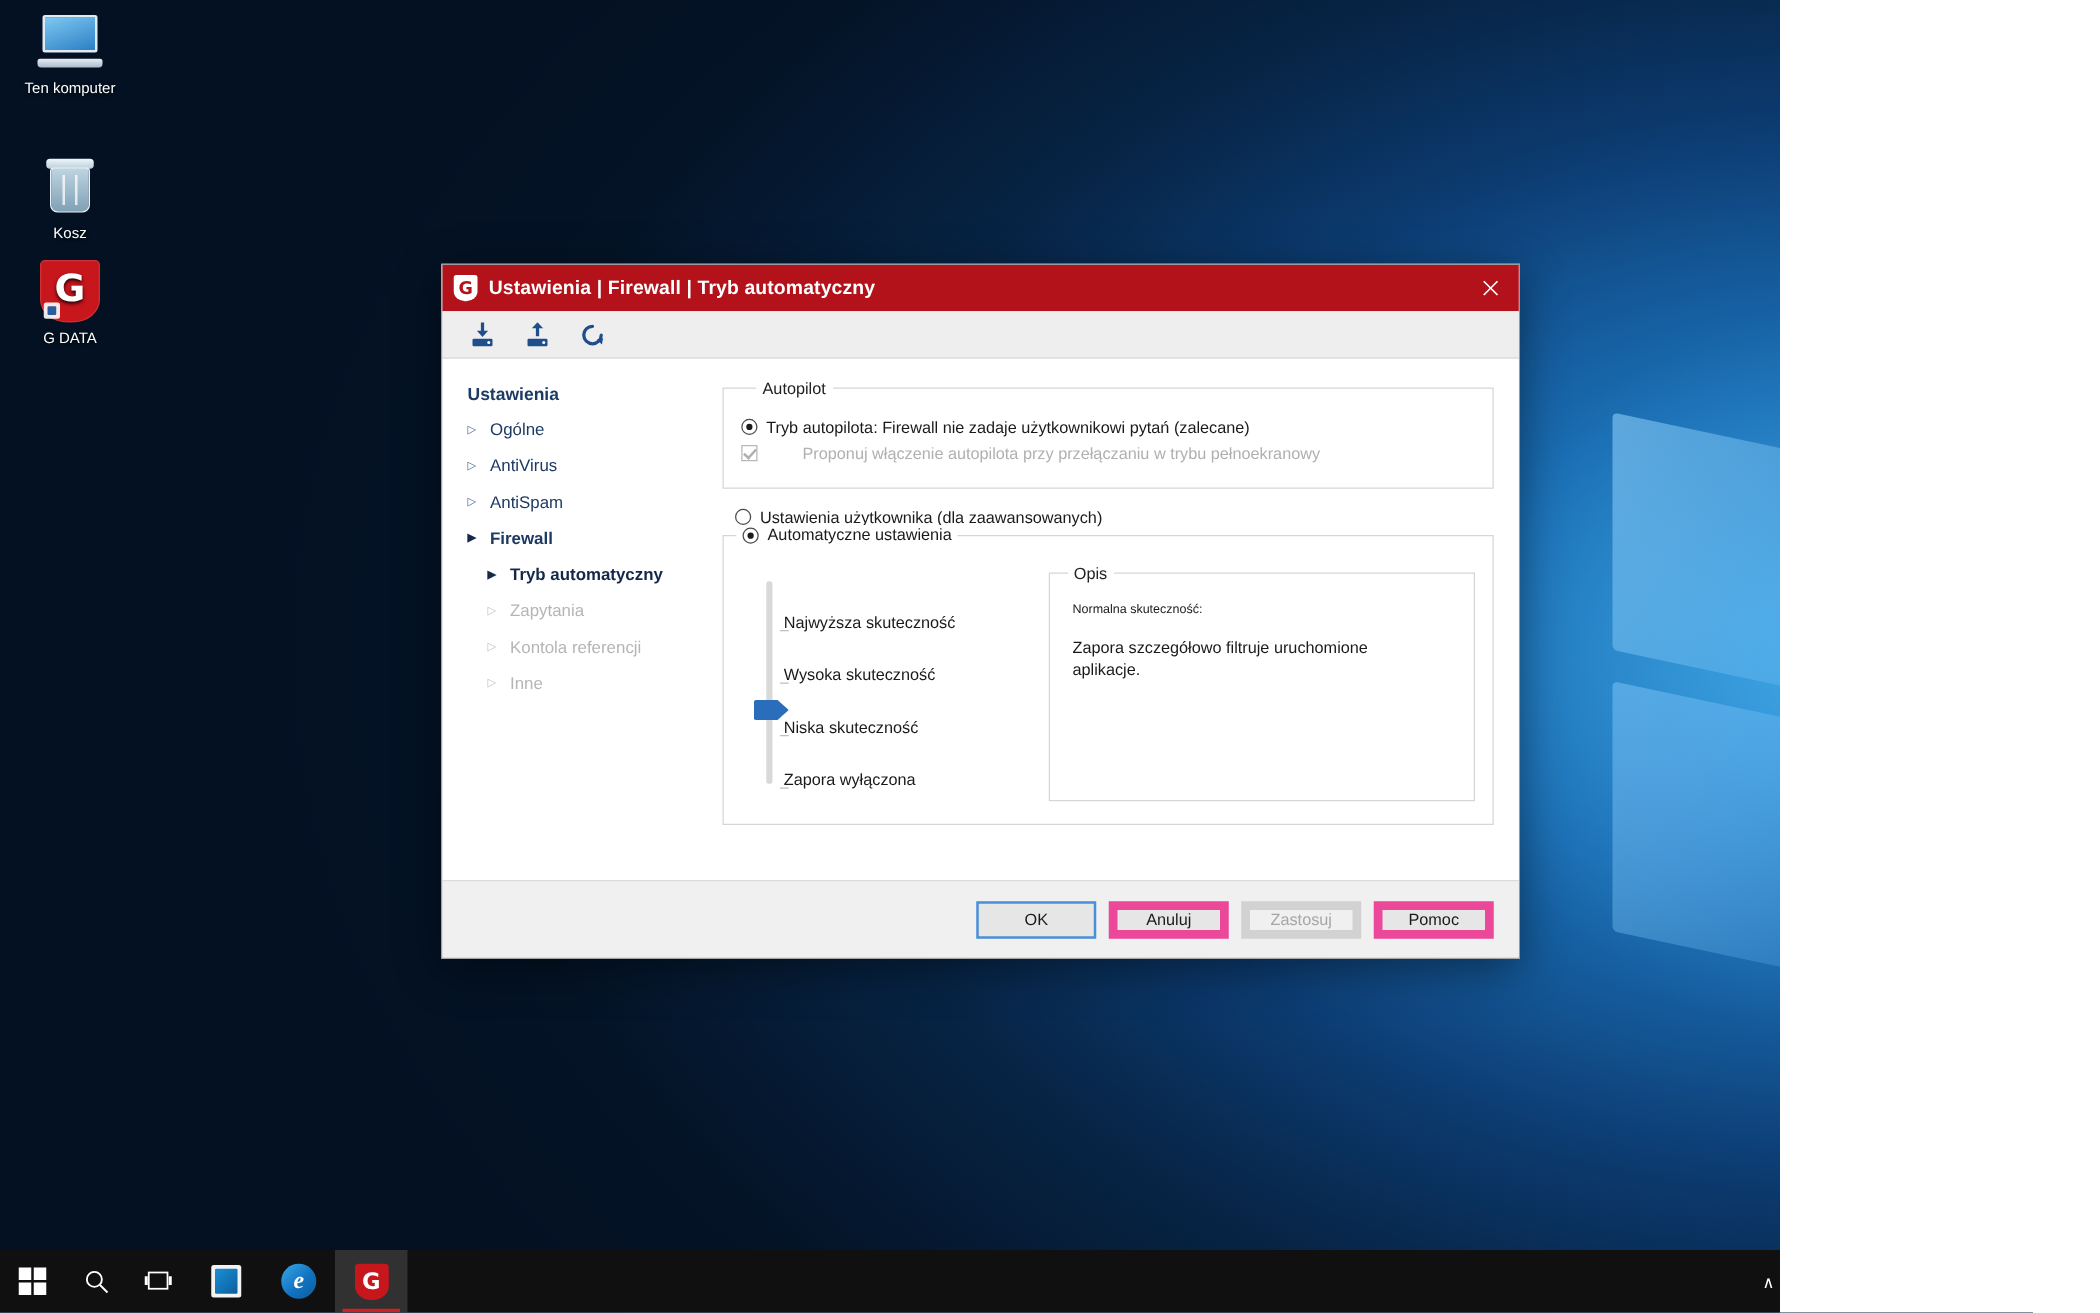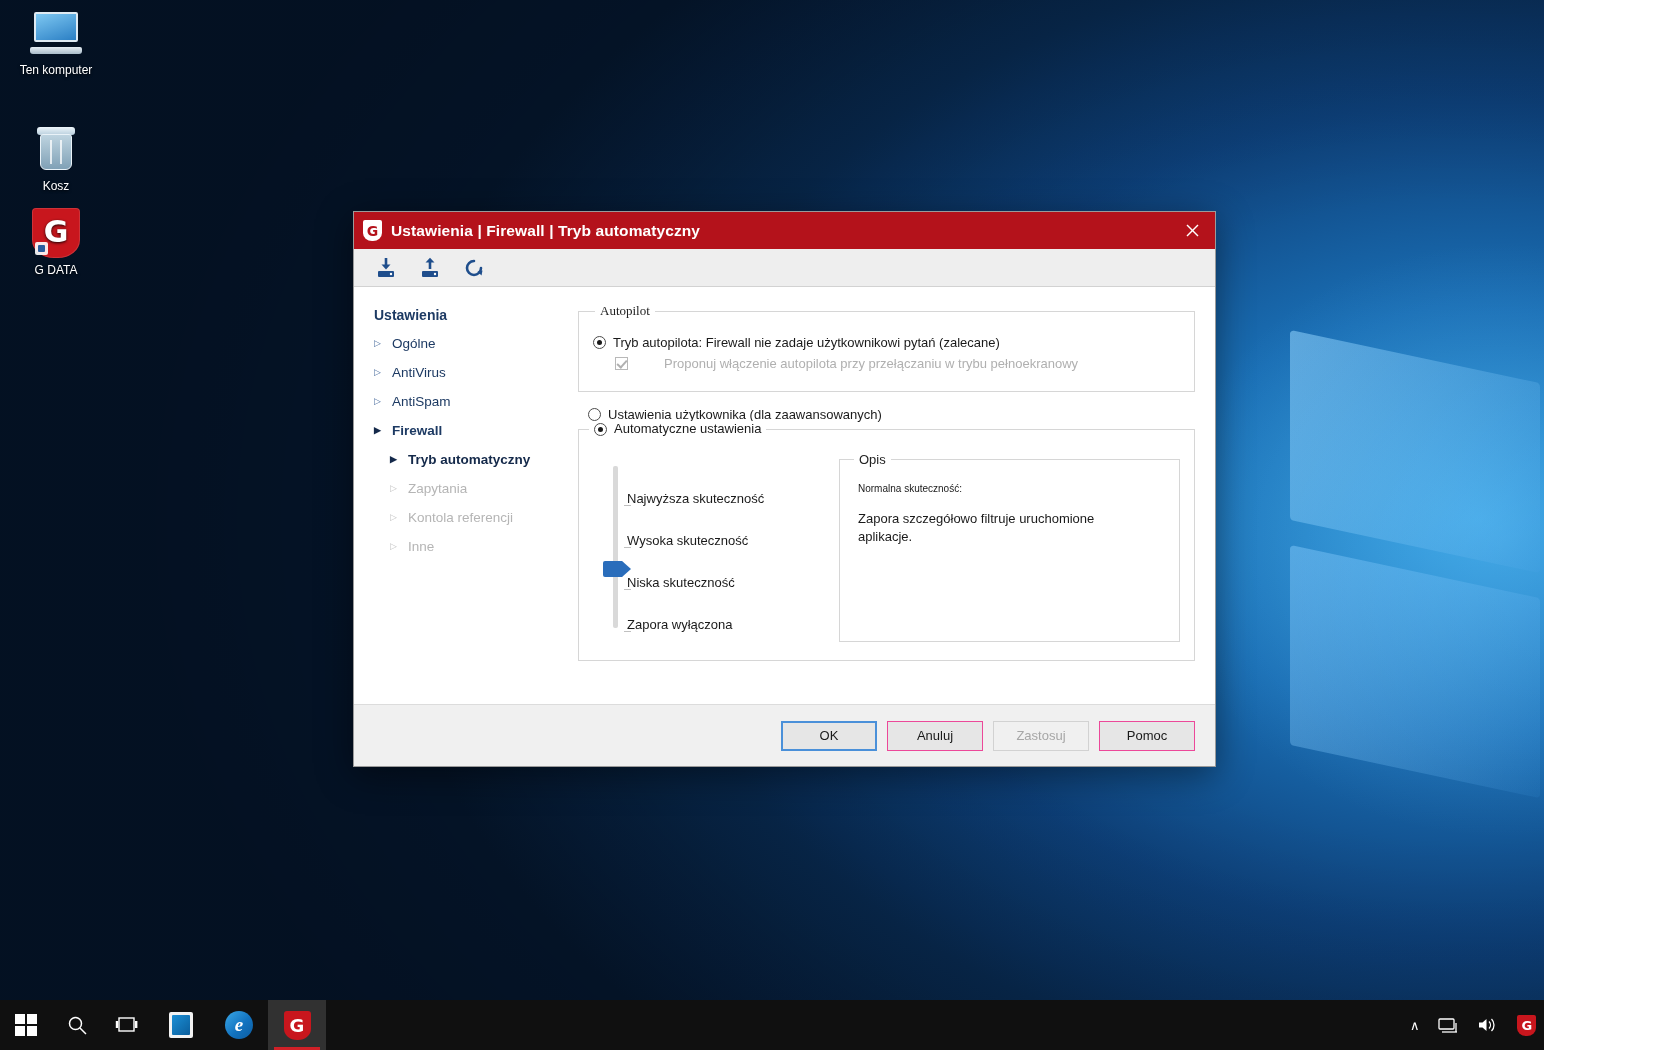--- a/index.html
+++ b/index.html
@@ -5,21 +5,21 @@
   * { box-sizing: border-box; margin: 0; padding: 0; }
   html, body {
     width: 1680px; height: 1050px;
     overflow: hidden;
     font-family: "Liberation Sans", sans-serif;
   }
 
   
   #desktop {
     position: relative;
-    width: 1544px; height: 1050px;
+    width: 1424px; height: 1050px;
     background: #0a1e3d;
     background-image:
       radial-gradient(ellipse 1100px 760px at 1480px 520px, #2f9fe0 0%, #1a6fb5 28%, #0d3f78 55%, #08294f 75%, #051831 100%),
       linear-gradient(150deg, #0b2348 0%, #07182f 45%, #040f20 100%);
     overflow: hidden;
     padding-left: 26px;
   }
   
   .ray {
     position: absolute;
@@ -212,21 +212,21 @@
   .nav-item.parent-open .arrow { color: #14294a; }
 
   
   #content { flex: 1; padding: 16px 20px 0 10px; min-width: 0; }
 
   fieldset.grp {
     border: 1px solid #d6d6d6; border-radius: 0;
     padding: 10px 14px 14px 14px; margin: 0;
   }
   fieldset.grp > legend {
-    font-size: 13px; color: #222; padding: 0 5px; margin-left: 2px; font-family: Liberation Serif, serif;
+    font-size: 13px; color: #222; padding: 0 5px; margin-left: 12px;
   }
 
   .radio-row, .check-row {
     display: flex; align-items: flex-start; gap: 7px;
     font-size: 13px; color: #1a1a1a; margin: 6px 0; cursor: default;
   }
   .radio {
     width: 13px; height: 13px; border: 1px solid #4b4b4b; border-radius: 50%;
     flex-shrink: 0; margin-top: 1px; background: #fff; position: relative;
   }
@@ -289,21 +289,21 @@
   #desc-body { font-size: 13px; color: #1a1a1a; line-height: 18px; margin-left: 4px; max-width: 250px; }
 
   
   #footer {
     height: 62px; background: #f0f0f0; border-top: 1px solid #dcdcdc;
     display: flex; align-items: center; justify-content: flex-end;
     padding-right: 20px; gap: 10px; flex-shrink: 0;
   }
   .btn {
     min-width: 96px; height: 30px; padding: 0 14px;
-    background: #e6e6e6; border: 1px solid #ec4899; color: #1a1a1a;
+    background: #e6e6e6; border: 7px solid #ec4899; color: #1a1a1a;
     font-size: 13px; font-family: "Liberation Sans", sans-serif;
     cursor: default;
   }
   .btn.focused { border: 2px solid #4a90d9; background: #e6e6e6; }
   .btn.disabled { color: #a6a6a6; background: #f0f0f0; border-color: #d2d2d2; }
 </style>
 </head>
 <body>
 
 <div id="desktop">
@@ -429,21 +429,21 @@
 
         <fieldset class="grp">
           <legend>Autopilot</legend>
 
           <div class="radio-row">
             <span class="radio on"></span>
             <span>Tryb autopilota: Firewall nie zadaje użytkownikowi pytań (zalecane)</span>
           </div>
 
 
-          <div class="check-row" style="margin-left: 22px; gap: 36px;">
+          <div class="check-row" style=" gap: 36px;">
             <span class="check on"></span>
             <span class="disabled-text">Proponuj włączenie autopilota przy przełączaniu w trybu pełnoekranowy</span>
           </div>
         </fieldset>
 
         <div id="mid-radios">
           <div class="radio-row">
             <span class="radio"></span>
             <span>Ustawienia użytkownika (dla zaawansowanych)</span>
           </div>

